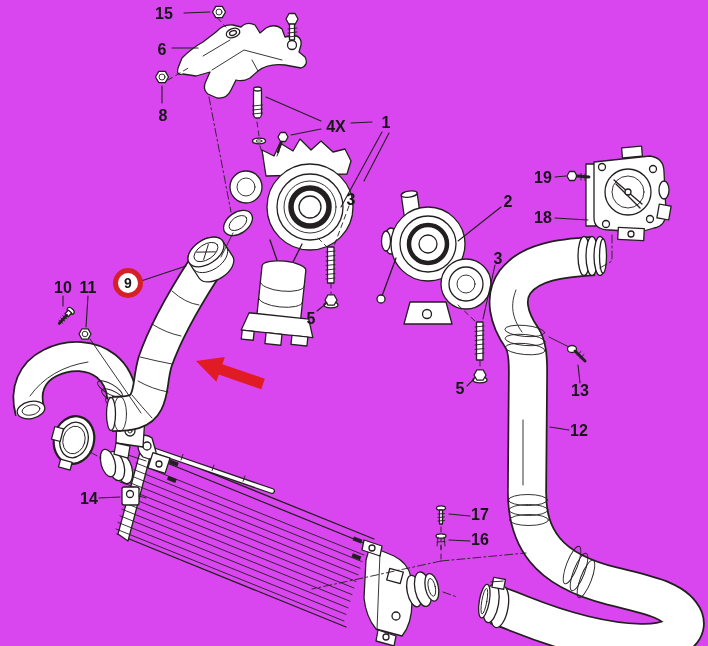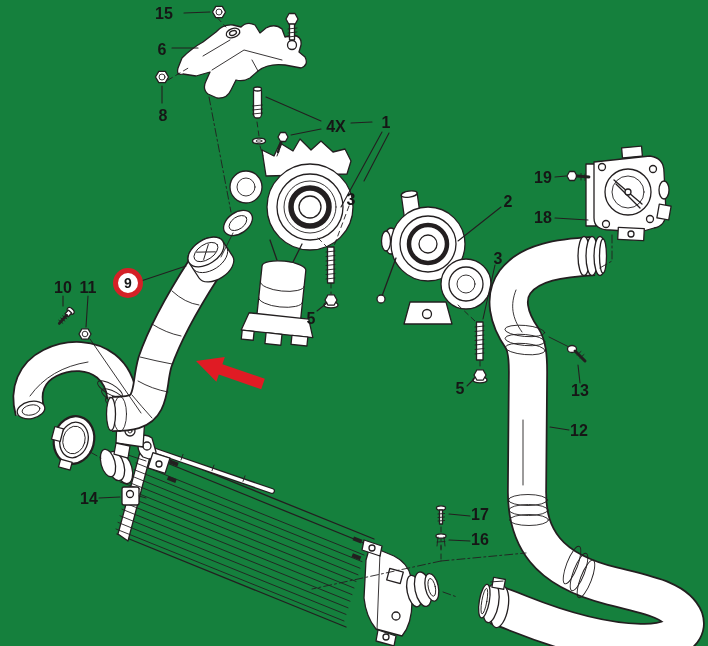--- a/index.html
+++ b/index.html
@@ -1,16 +1,16 @@
 <!DOCTYPE html>
 <html><head>
 <meta charset="utf-8">
 <style>
   html,body{margin:0;padding:0;background:#ffffff;}
-  .stage{position:relative;width:708px;height:646px;background:#15803d;overflow:hidden;
+  .stage{position:relative;width:708px;height:646px;background:#d946ef;overflow:hidden;
          font-family:"Liberation Sans", sans-serif;}
   svg{display:block;}
   .ln{fill:none;stroke:#231f20;stroke-width:1.3;stroke-linecap:round;stroke-linejoin:round;}
   .thin{stroke-width:0.9;}
   .fw{fill:#ffffff;stroke:#231f20;stroke-width:1.3;stroke-linejoin:round;}
   .blk{fill:#231f20;stroke:none;}
   .dash{stroke-dasharray:5 4;}
   .dashdot{stroke-dasharray:8 3 2 3;}
   .tubeO{fill:none;stroke:#231f20;stroke-linecap:butt;stroke-linejoin:round;}
   .tubeI{fill:none;stroke:#ffffff;stroke-linecap:butt;stroke-linejoin:round;}

